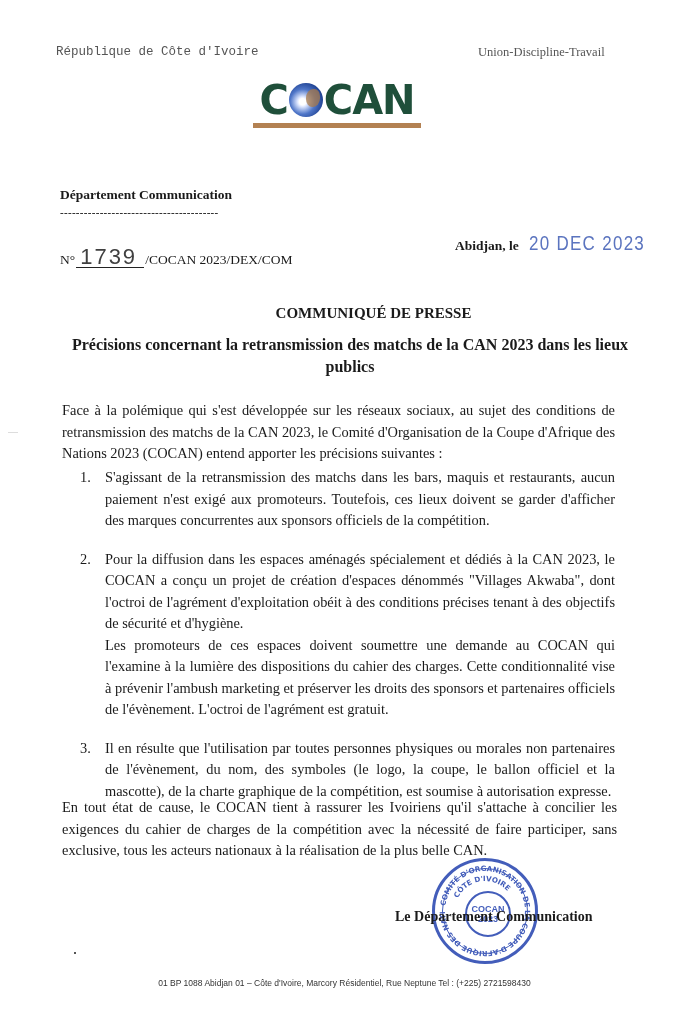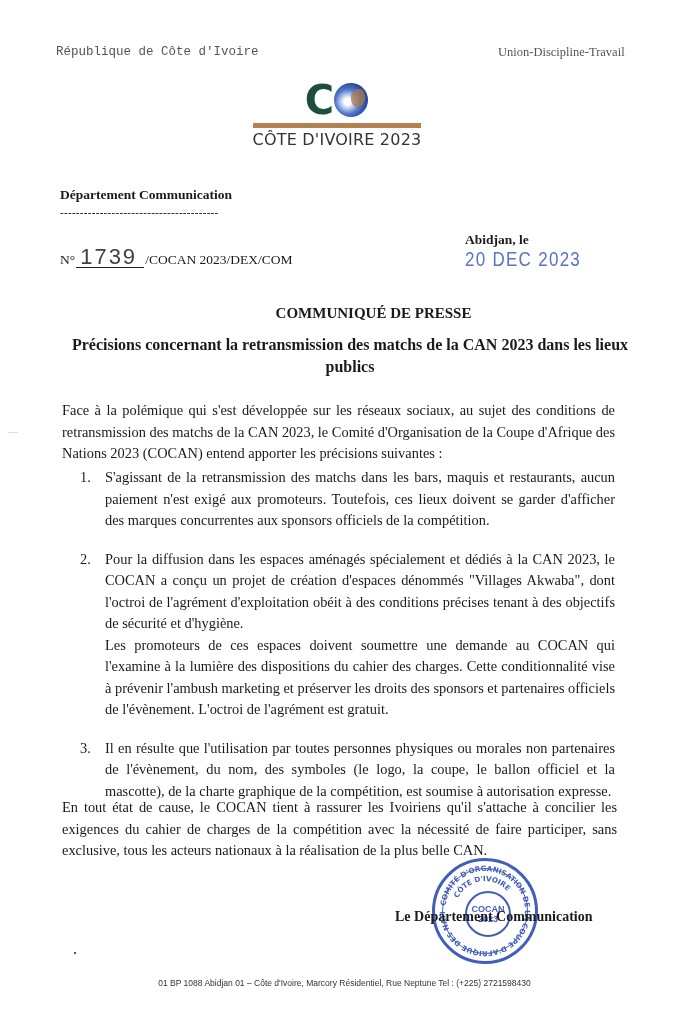--- a/index.html
+++ b/index.html
@@ -21,21 +21,20 @@
       left: 56px; top: 45px;
       font-family: Liberation Mono, monospace;
       font-size: 12.5px;
       color: #555;
     }
     .top-right {
       left: 478px; top: 45px;
       font-family: "Liberation Serif", serif;
       font-size: 12.5px;
       color: #555;
-      margin-left: 20px;
     }
 
     
     .logo {
       left: 251px; top: 80px;
       width: 172px;
       text-align: center;
     }
     .logo-word {
       display: flex;
@@ -112,21 +111,20 @@
       margin: 0 1px;
     }
 
     .date-line {
       left: 455px; top: 232px;
       display: flex;
       align-items: baseline;
       font-family: "Liberation Serif", serif;
       font-size: 13.5px;
       font-weight: bold;
-      flex-direction: column;
     }
     .date-stamp {
       font-family: "Liberation Sans", sans-serif;
       font-weight: normal;
       color: #5b74bf;
       font-size: 20px;
       letter-spacing: 1.5px;
       margin-left: 10px;
       transform: scaleX(0.85);
       transform-origin: left;
@@ -255,23 +253,23 @@
 </head>
 <body>
 
 <div class="abs top-left">République de Côte d'Ivoire</div>
 <div class="abs top-right">Union-Discipline-Travail</div>
 
 <div class="abs logo">
   <div class="logo-word">
     <span>C</span>
     <span class="logo-globe"></span>
+    <span>CAN</span>
   </div>
   <div class="logo-bar"></div>
-  <div class="logo-sub">CÔTE D'IVOIRE 2023</div>
 </div>
 
 <div class="abs dept">Département Communication</div>
 <div class="abs dept-rule">----------------------------------------</div>
 
 <div class="abs ref">
   <span>N°</span>
   <span class="ref-num">1739</span>
   <span>/COCAN 2023/DEX/COM</span>
 </div>

